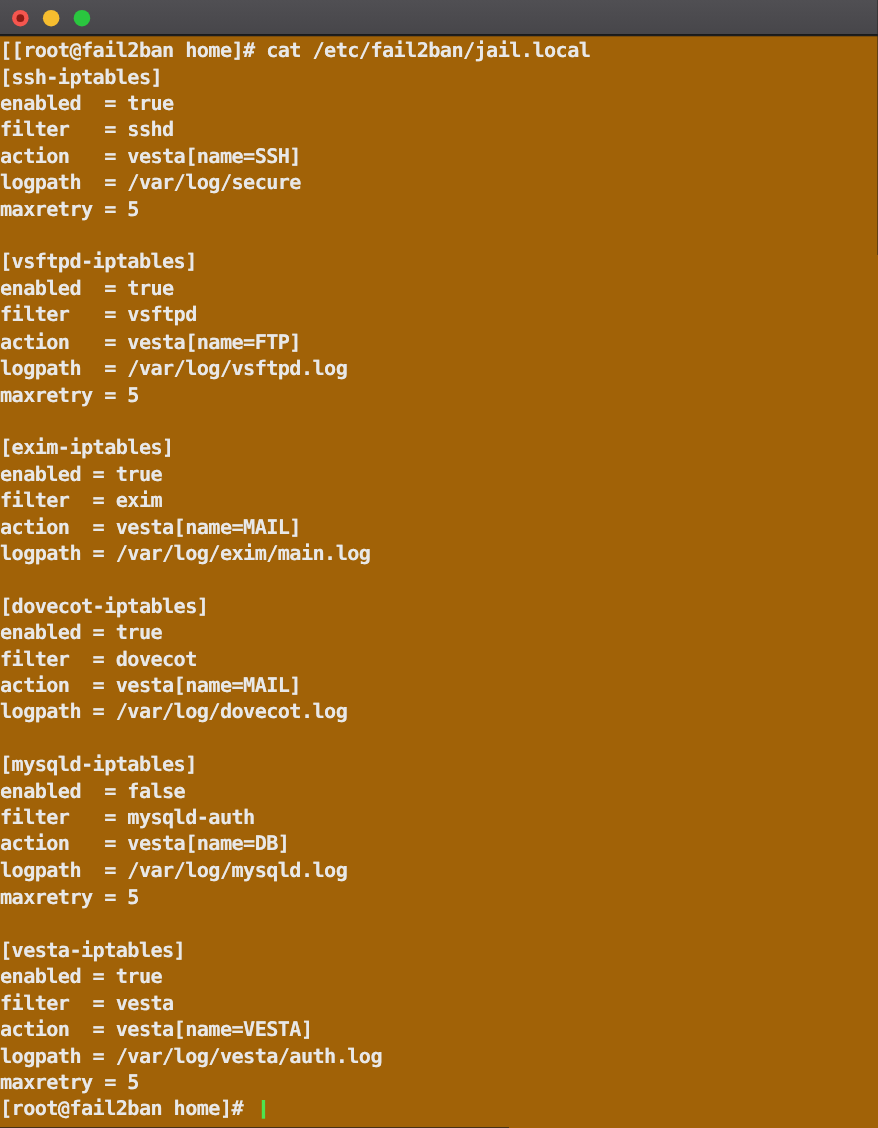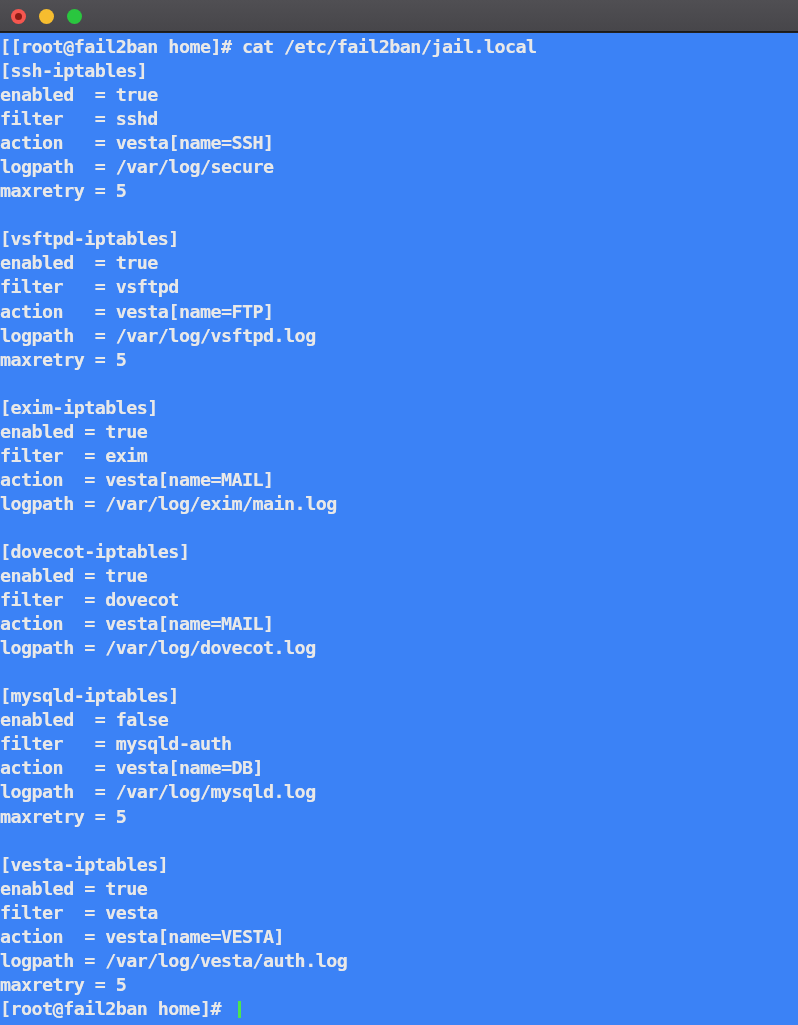--- a/index.html
+++ b/index.html
@@ -50,21 +50,21 @@
   .light.min    { background: #f6bd2f; }
   .light.max    { background: #2ac63f; }
 
   
   #screen {
     position: absolute;
     top: 33px;
     left: 0;
     width: 798px;
     height: 992px;
-    background: #3b82f6;
+    background: #a16207;
     overflow: hidden;
   }
   #console {
     position: absolute;
     top: 2px;
     left: 0px;
     margin: 0;
     padding: 0;
     font-family: "DejaVu Sans Mono", "Liberation Mono", monospace;
     font-size: 18.4px;

